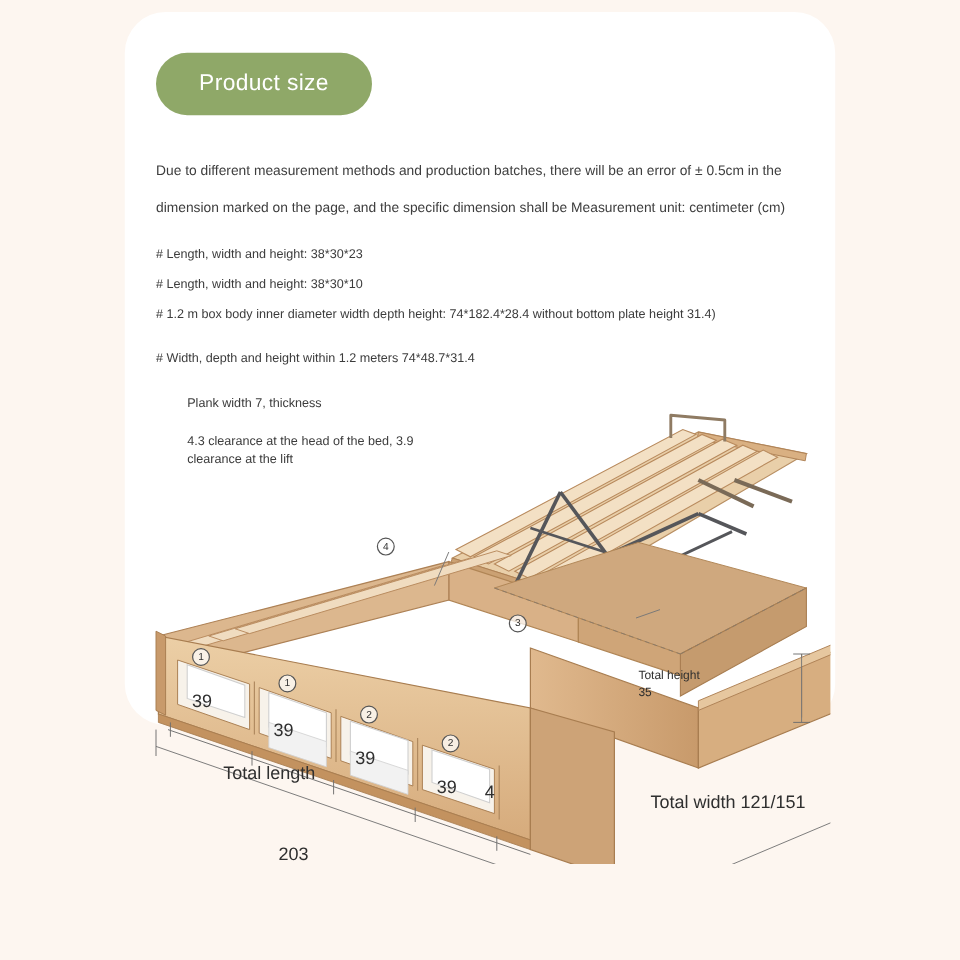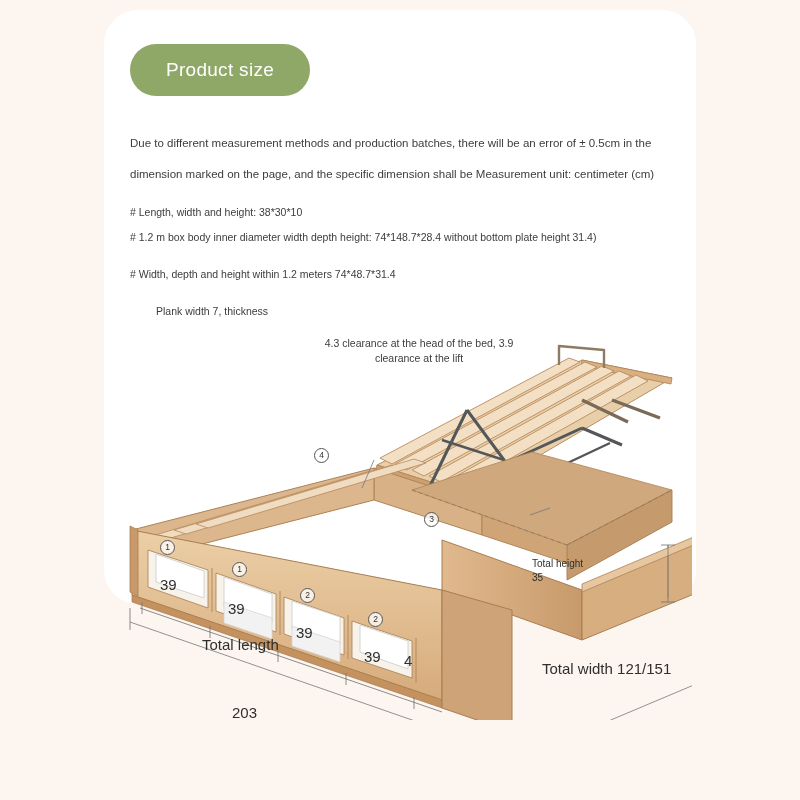--- a/index.html
+++ b/index.html
@@ -64,21 +64,21 @@
     width: 552px;
   }
   .spec-line {
     font-size: 10.5px;
     color: #3c3c3c;
     line-height: 25px;
     white-space: nowrap;
   }
   .spec-line.indent1 { padding-left: 18px; }
   .spec-line.indent2 { padding-left: 26px; }
-  .spec-line.tight { line-height: 15px; text-align: center; }
+  .spec-line.tight { line-height: 15px; }
   .spec-line.gap-top { margin-top: 12px; }
 
   
   .illus {
     position: absolute;
     left: 8px;
     top: 330px;
     width: 580px;
     height: 380px;
   }
@@ -113,22 +113,23 @@
 
     <div class="badge">
       <span class="badge-label">Product size</span>
     </div>
 
     <div class="intro">
       <span>Due to different measurement methods and production batches, there will be an error of ± 0.5cm in the dimension marked on the page, and the specific dimension shall be </span><span class="unit">Measurement unit: centimeter (cm)</span>
     </div>
 
     <div class="specs">
+      <div class="spec-line"># Length, width and height: 38*30*23</div>
       <div class="spec-line"># Length, width and height: 38*30*10</div>
-      <div class="spec-line"># 1.2 m box body inner diameter width depth height: 74*148.7*28.4 without bottom plate height 31.4)</div>
+      <div class="spec-line"># 1.2 m box body inner diameter width depth height: 74*182.4*28.4 without bottom plate height 31.4)</div>
       <div class="spec-line gap-top"># Width, depth and height within 1.2 meters 74*48.7*31.4</div>
       <div class="spec-line indent2 gap-top">Plank width 7, thickness</div>
       <div class="spec-line indent2 tight gap-top">4.3 clearance at the head of the bed, 3.9</div>
       <div class="spec-line indent2 tight">clearance at the lift</div>
     </div>
 
     <div class="illus">
       <svg width="580" height="380" viewBox="0 0 580 380">
         <defs>
           <linearGradient id="woodA" x1="0" y1="0" x2="0" y2="1">
@@ -275,21 +276,21 @@
       <div class="callout" style="left:256px; top:272px;">2</div>
       <div class="callout" style="left:312px; top:172px;">3</div>
       <div class="callout" style="left:202px; top:108px;">4</div>
 
       <div class="dim-label" style="left:48px; top:236px;">39</div>
       <div class="dim-label" style="left:116px; top:260px;">39</div>
       <div class="dim-label" style="left:184px; top:284px;">39</div>
       <div class="dim-label" style="left:252px; top:308px;">39</div>
       <div class="dim-label" style="left:292px; top:312px;">4</div>
 
-      <div class="dim-label" style="left:90px; top:296px;">Total length</div>
+      <div class="dim-label" style="left:74px; top:296px;">Total length</div>
       <div class="dim-label" style="left:120px; top:316px;margin-top:48px;">203</div>
 
       <div class="dim-label" style="left:430px; top:320px;">Total width 121/151</div>
 
       <div class="dim-label small" style="left:420px; top:218px;">Total height</div>
       <div class="dim-label small" style="left:420px; top:232px;">35</div>
     </div>
 
   </div>
 </div>

